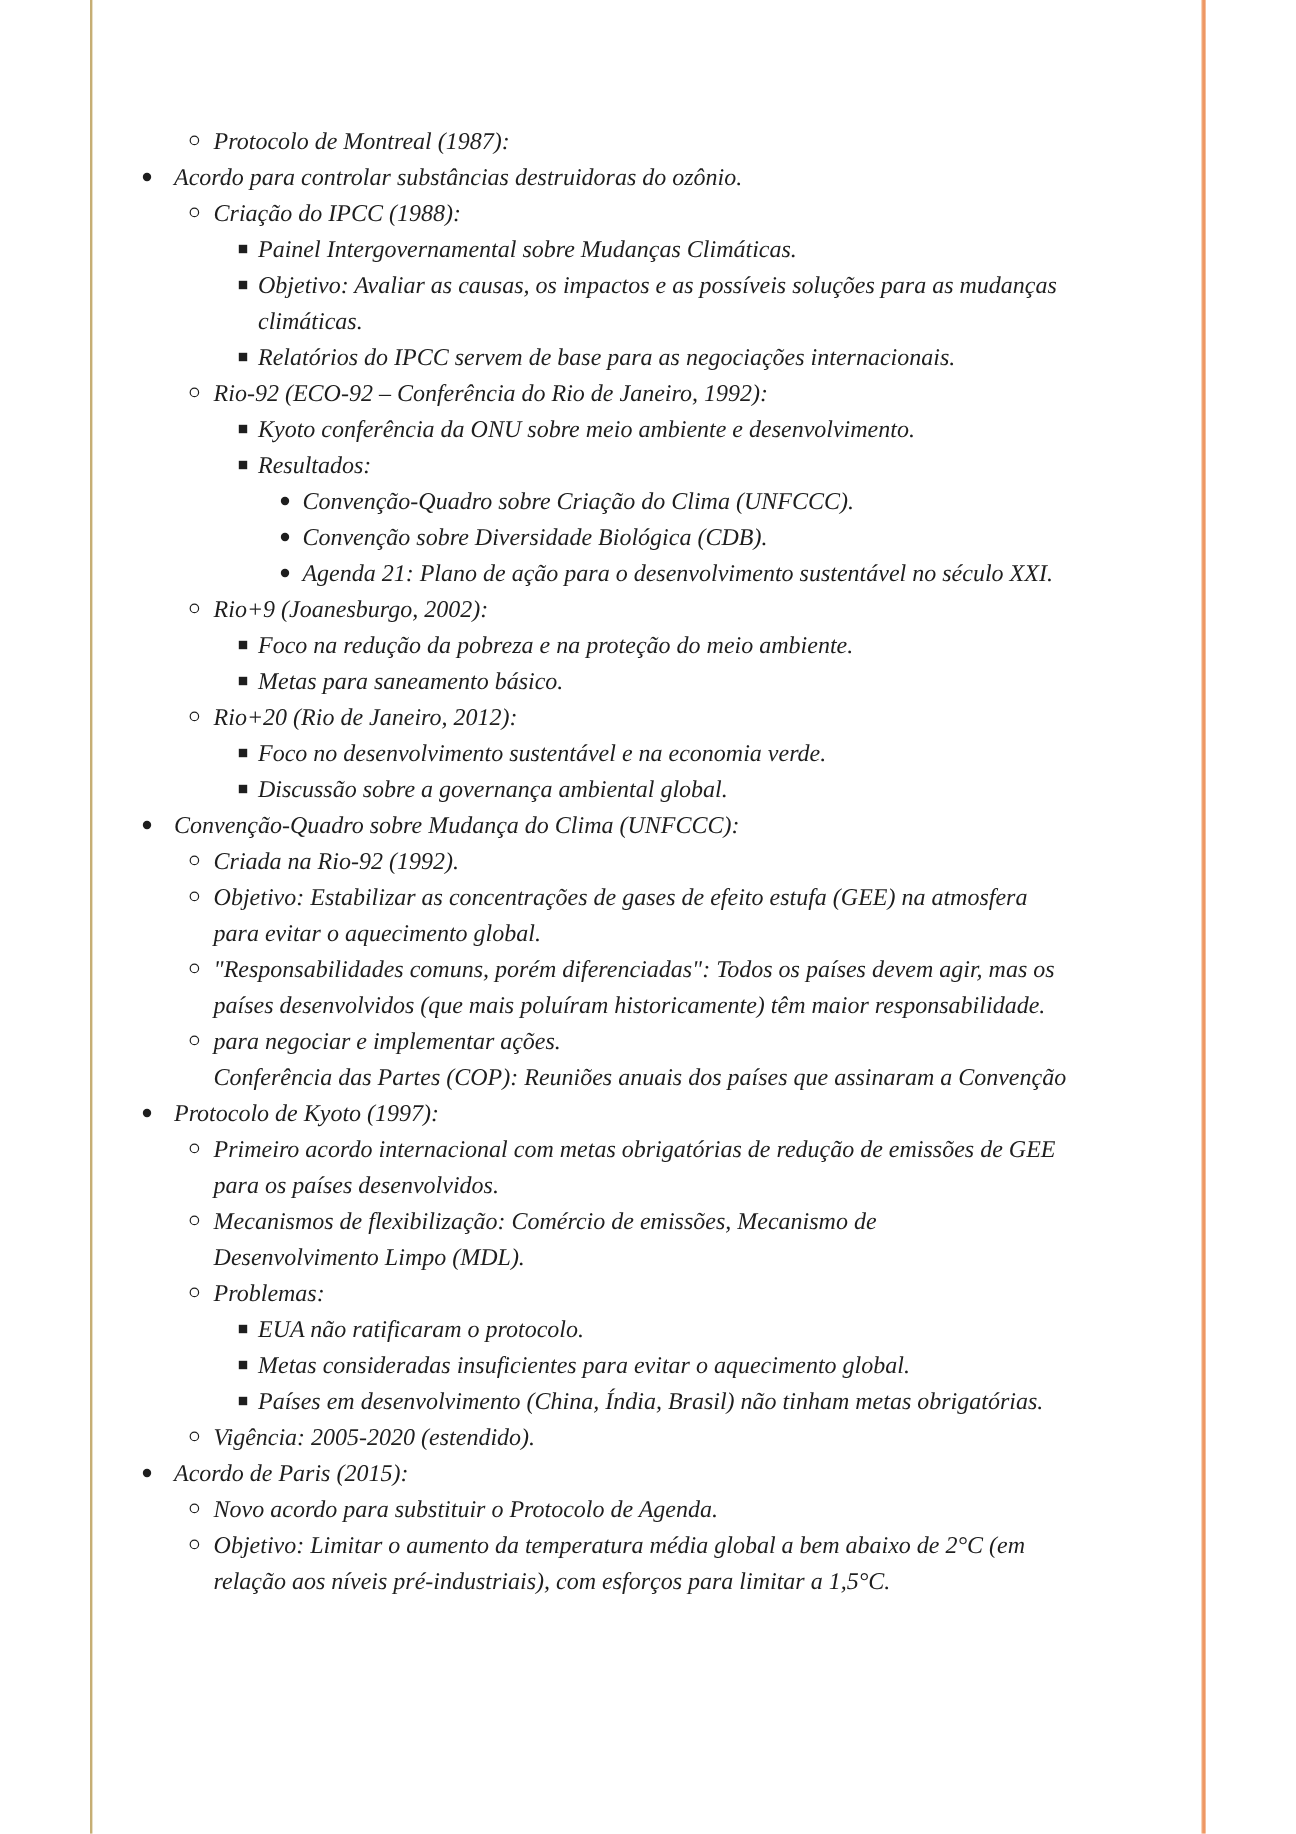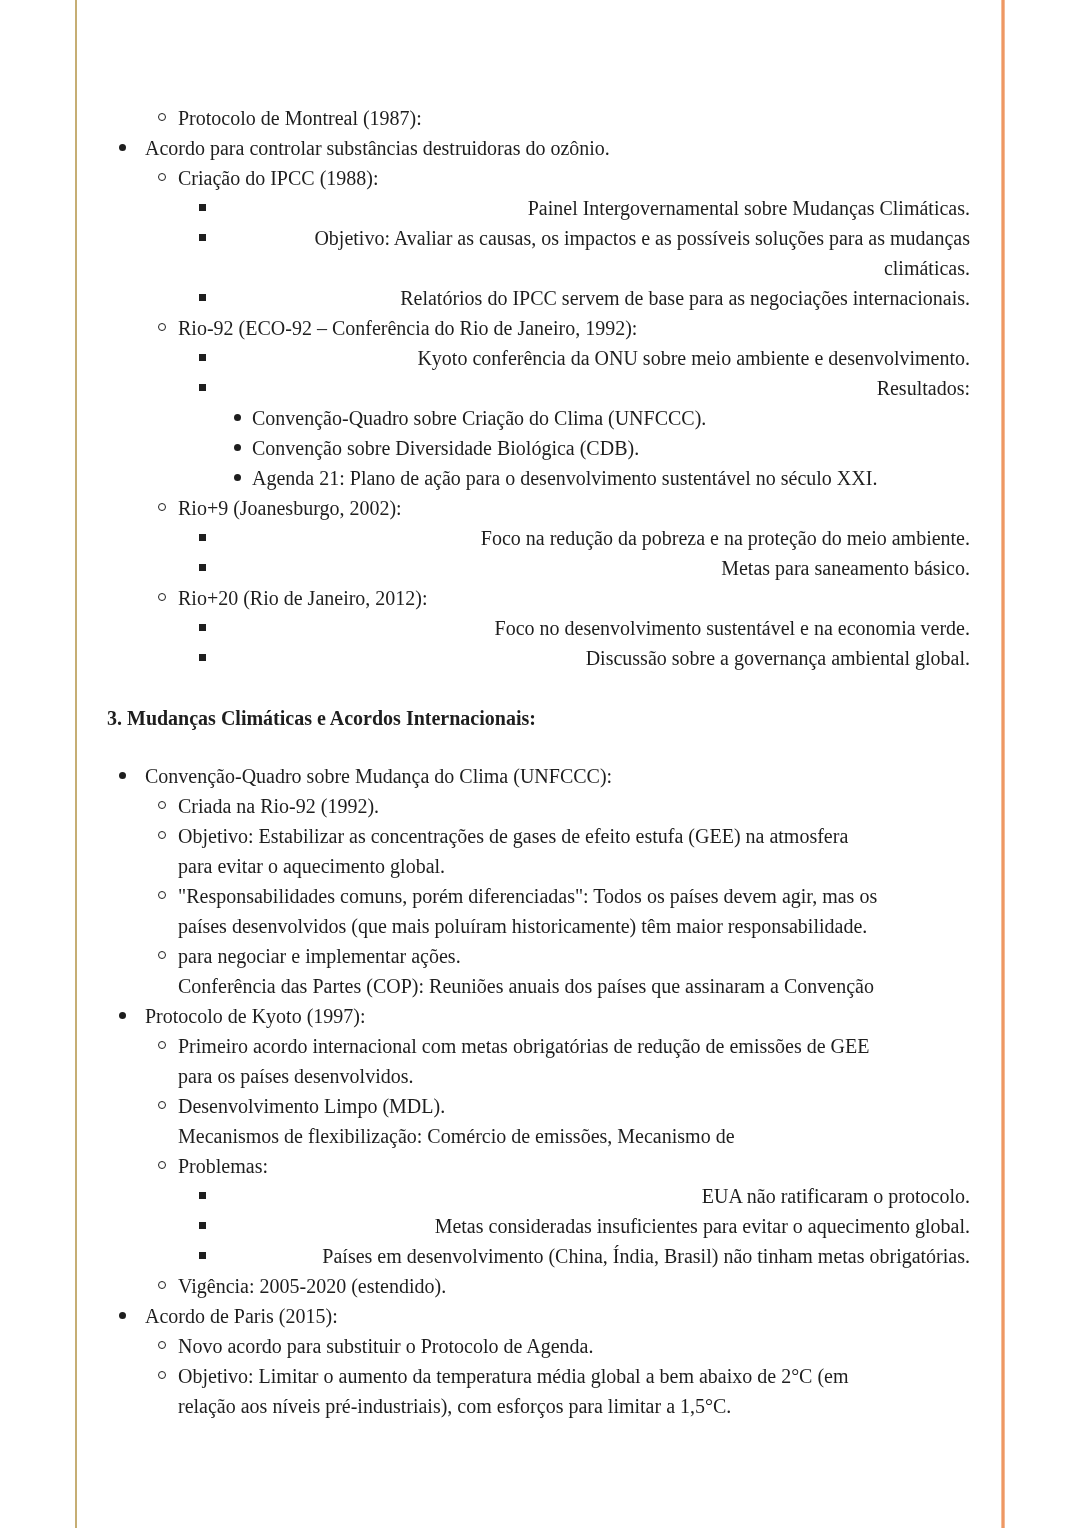--- a/index.html
+++ b/index.html
@@ -35,27 +35,28 @@
     left: 107px;
     top: 103px;
     width: 863px;
     font-size: 20px;
     line-height: 30px;
   }
   .content ul {
     list-style: none;
     margin: 0;
     padding: 0;
+    font-style: italic;
   }
   .content li {
     position: relative;
   }
   li.level-1 { padding-left: 38px; }
   li.level-2 { padding-left: 71px; }
-  li.level-3 { padding-left: 108px; text-align: right; }
+  li.level-3 { padding-left: 108px; }
   li.level-4 { padding-left: 145px; }
 
   .marker {
     position: absolute;
     display: block;
   }
   .m-disc {
     width: 7px; height: 7px;
     border-radius: 50%;
     background: #1e1e1e;
@@ -109,30 +110,29 @@
       <li class="level-4"><span class="marker m-disc"></span><span><div class="line">Convenção-Quadro sobre Criação do Clima (UNFCCC).</div></span></li>
       <li class="level-4"><span class="marker m-disc"></span><span><div class="line">Convenção sobre Diversidade Biológica (CDB).</div></span></li>
       <li class="level-4"><span class="marker m-disc"></span><span><div class="line">Agenda 21: Plano de ação para o desenvolvimento sustentável no século XXI.</div></span></li>
       <li class="level-2"><span class="marker m-circle"></span><span><div class="line">Rio+9 (Joanesburgo, 2002):</div></span></li>
       <li class="level-3"><span class="marker m-square"></span><span><div class="line">Foco na redução da pobreza e na proteção do meio ambiente.</div></span></li>
       <li class="level-3"><span class="marker m-square"></span><span><div class="line">Metas para saneamento básico.</div></span></li>
       <li class="level-2"><span class="marker m-circle"></span><span><div class="line">Rio+20 (Rio de Janeiro, 2012):</div></span></li>
       <li class="level-3"><span class="marker m-square"></span><span><div class="line">Foco no desenvolvimento sustentável e na economia verde.</div></span></li>
       <li class="level-3"><span class="marker m-square"></span><span><div class="line">Discussão sobre a governança ambiental global.</div></span></li>
     </ul>
-    <h2 class="doc-heading">3. Mudanças Climáticas e Acordos Internacionais:</h2>
     <ul>
       <li class="level-1"><span class="marker m-disc"></span><span><div class="line">Convenção-Quadro sobre Mudança do Clima (UNFCCC):</div></span></li>
       <li class="level-2"><span class="marker m-circle"></span><span><div class="line">Criada na Rio-92 (1992).</div></span></li>
       <li class="level-2"><span class="marker m-circle"></span><span><div class="line">Objetivo: Estabilizar as concentrações de gases de efeito estufa (GEE) na atmosfera</div><div class="line">para evitar o aquecimento global.</div></span></li>
       <li class="level-2"><span class="marker m-circle"></span><span><div class="line">"Responsabilidades comuns, porém diferenciadas": Todos os países devem agir, mas os</div><div class="line">países desenvolvidos (que mais poluíram historicamente) têm maior responsabilidade.</div></span></li>
       <li class="level-2"><span class="marker m-circle"></span><span><div class="line">para negociar e implementar ações.</div><div class="line">Conferência das Partes (COP): Reuniões anuais dos países que assinaram a Convenção</div></span></li>
       <li class="level-1"><span class="marker m-disc"></span><span><div class="line">Protocolo de Kyoto (1997):</div></span></li>
       <li class="level-2"><span class="marker m-circle"></span><span><div class="line">Primeiro acordo internacional com metas obrigatórias de redução de emissões de GEE</div><div class="line">para os países desenvolvidos.</div></span></li>
-      <li class="level-2"><span class="marker m-circle"></span><span><div class="line">Desenvolvimento Limpo (MDL).</div><div class="line">Mecanismos de flexibilização: Comércio de emissões, Mecanismo de</div></span></li>
+      <li class="level-2"><span class="marker m-circle"></span><span><div class="line">Mecanismos de flexibilização: Comércio de emissões, Mecanismo de</div><div class="line">Desenvolvimento Limpo (MDL).</div></span></li>
       <li class="level-2"><span class="marker m-circle"></span><span><div class="line">Problemas:</div></span></li>
       <li class="level-3"><span class="marker m-square"></span><span><div class="line">EUA não ratificaram o protocolo.</div></span></li>
       <li class="level-3"><span class="marker m-square"></span><span><div class="line">Metas consideradas insuficientes para evitar o aquecimento global.</div></span></li>
       <li class="level-3"><span class="marker m-square"></span><span><div class="line">Países em desenvolvimento (China, Índia, Brasil) não tinham metas obrigatórias.</div></span></li>
       <li class="level-2"><span class="marker m-circle"></span><span><div class="line">Vigência: 2005-2020 (estendido).</div></span></li>
       <li class="level-1"><span class="marker m-disc"></span><span><div class="line">Acordo de Paris (2015):</div></span></li>
       <li class="level-2"><span class="marker m-circle"></span><span><div class="line">Novo acordo para substituir o Protocolo de Agenda.</div></span></li>
       <li class="level-2"><span class="marker m-circle"></span><span><div class="line">Objetivo: Limitar o aumento da temperatura média global a bem abaixo de 2°C (em</div><div class="line">relação aos níveis pré-industriais), com esforços para limitar a 1,5°C.</div></span></li>
     </ul>
   </main>

